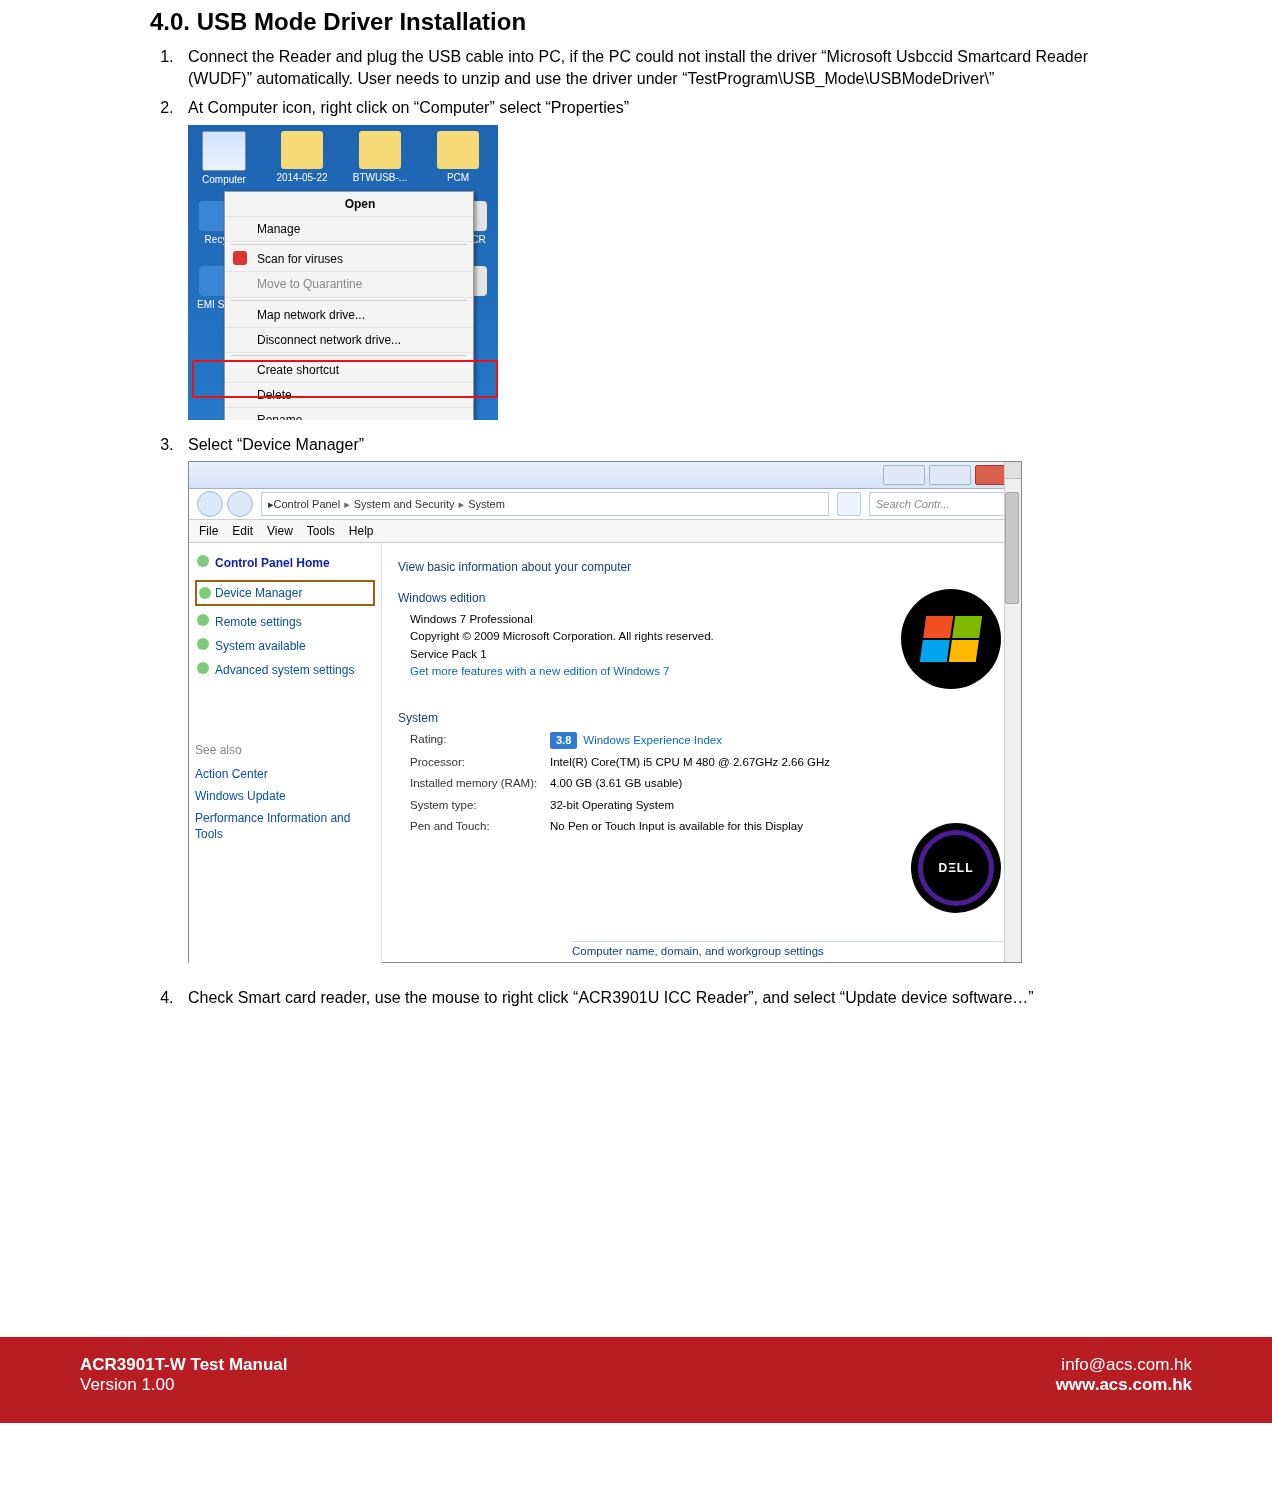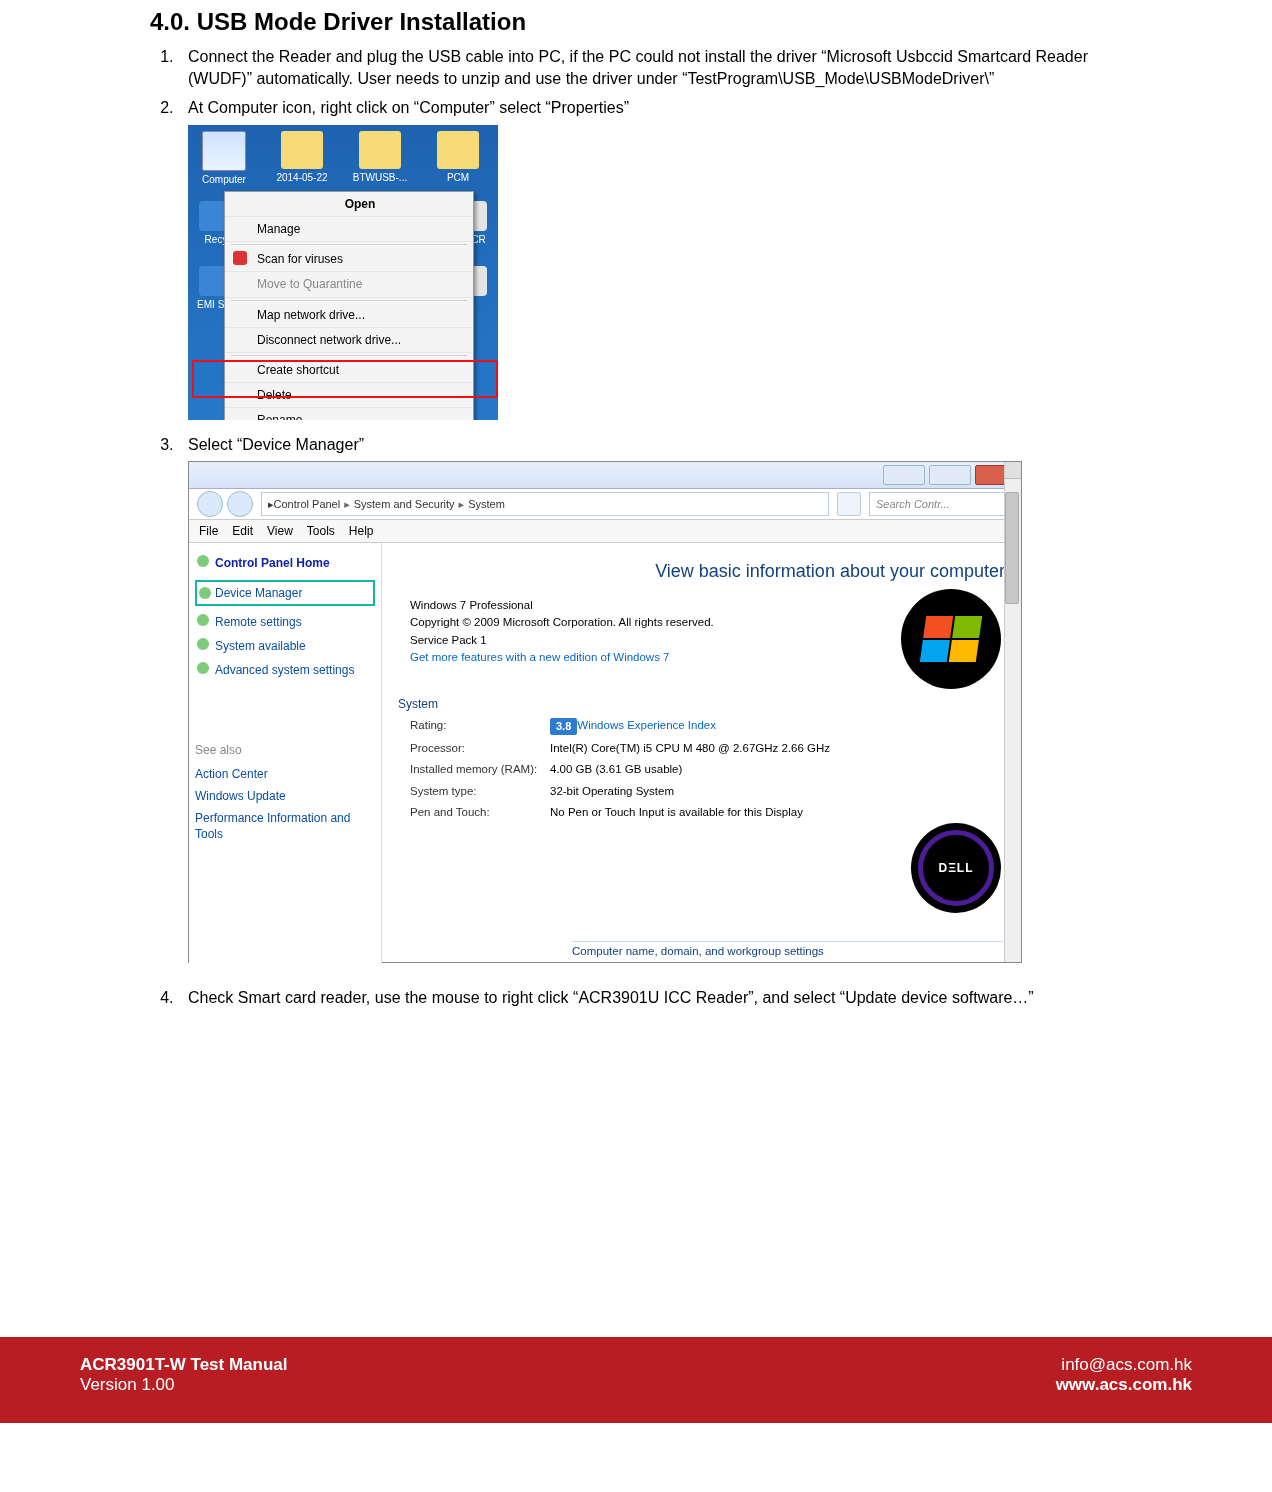--- a/index.html
+++ b/index.html
@@ -144,48 +144,48 @@
     width:180px; background:#fff; border-right:1px solid #ddd;
     padding:8px 6px; font-size:12px;
   }
   .side .link { color:#0b4ea2; padding:4px 0 4px 20px; position:relative; cursor:default; }
   .side .link.cph { color:#12a; font-weight:bold; }
   .side .link::before {
     content:''; position:absolute; left:2px; top:4px; width:12px; height:12px;
     background:#7ccc7c; border-radius:50%;
   }
   .dm-box {
-    border:2px solid #14b8a6; margin:4px 0; padding:3px 0 3px 18px; color:#0b4ea2; position:relative;
+    border:2px solid #a16207; margin:4px 0; padding:3px 0 3px 18px; color:#0b4ea2; position:relative;
   }
   .dm-box::before {
     content:''; position:absolute; left:2px; top:5px; width:12px; height:12px;
     background:#7ccc7c; border-radius:50%;
   }
   .side .see { color:#888; margin-top:60px; margin-bottom:4px; }
   .side .slink { color:#0b4ea2; padding:3px 0; }
   .main2 { flex:1; padding:12px 16px; position:relative; }
-  .main2 h3 { color:#12417d; font-size:18px; font-weight:normal; margin:4px 0 14px;text-align:right; }
+  .main2 h3 { color:#12417d; font-size:12px; font-weight:normal; margin:4px 0 14px; }
   .fieldset-label { color:#12417d; font-size:12px; margin-bottom:6px; }
   .we { margin-left:12px; }
   .we div { font-size:11.5px; margin:2px 0; }
   .link-blue { color:#0b66c3; }
   .logo-win {
     position:absolute; right:20px; top:46px; width:100px; height:100px;
     border-radius:50%;
     display:flex; align-items:center; justify-content:center;
     background:#000;
   }
   .logo-win .flag { width:56px; height:46px; display:grid; grid-template-columns:1fr 1fr; grid-template-rows:1fr 1fr; transform:skewX(-8deg); gap:2px;}
   .flag .r{background:#f25022}.flag .g{background:#7fba00}.flag .b{background:#00a4ef}.flag .y{background:#ffb900}
   .system-block { margin-top:30px; }
   .sys-grid {
     display:grid; grid-template-columns:140px 1fr; row-gap:6px; font-size:11.5px; margin-left:12px;
   }
   .sys-grid .lab { color:#333; }
-  .rating { display:flex; align-items:flex-start; }
+  .rating { display:flex; align-items:flex-end; gap:6px; }
   .rating .score {
     background:#2e7bd1; color:#fff; font-weight:bold; font-size:11px; padding:1px 6px; border-radius:2px;
   }
   .dell {
     position:absolute; right:20px; top:280px; width:90px; height:90px; border-radius:50%;
     background:#000; display:flex; align-items:center; justify-content:center; color:#fff;
     font-weight:bold; font-size:12px; letter-spacing:1px;
   }
   .dell .ring { width:66px; height:66px; border:5px solid #4c1d95; border-radius:50%; display:flex; align-items:center; justify-content:center;}
   .scroll2 { position:absolute; right:0; top:0; bottom:0; width:16px; background:#efefef; border-left:1px solid #ccc; }
@@ -319,20 +319,21 @@
               <div class="link">Remote settings</div>
               <div class="link">System available</div>
               <div class="link">Advanced system settings</div>
               <div class="see">See also</div>
               <div class="slink">Action Center</div>
               <div class="slink">Windows Update</div>
               <div class="slink">Performance Information and Tools</div>
             </div>
             <div class="main2">
               <h3>View basic information about your computer</h3>
+              <div class="fieldset-label">Windows edition</div>
               <div class="we">
                 <div>Windows 7 Professional</div>
                 <div>Copyright © 2009 Microsoft Corporation.  All rights reserved.</div>
                 <div>Service Pack 1</div>
                 <div class="link-blue">Get more features with a new edition of Windows 7</div>
               </div>
               <div class="logo-win">
                 <div class="flag">
                     <div class="r"></div>
                     <div class="g"></div>

